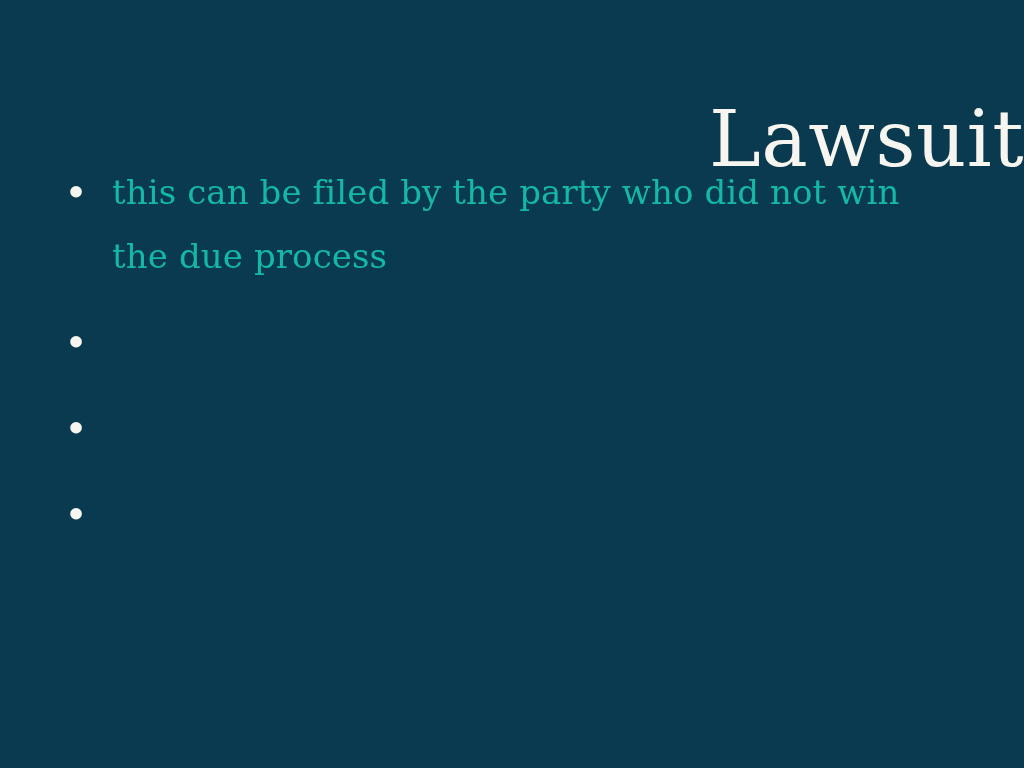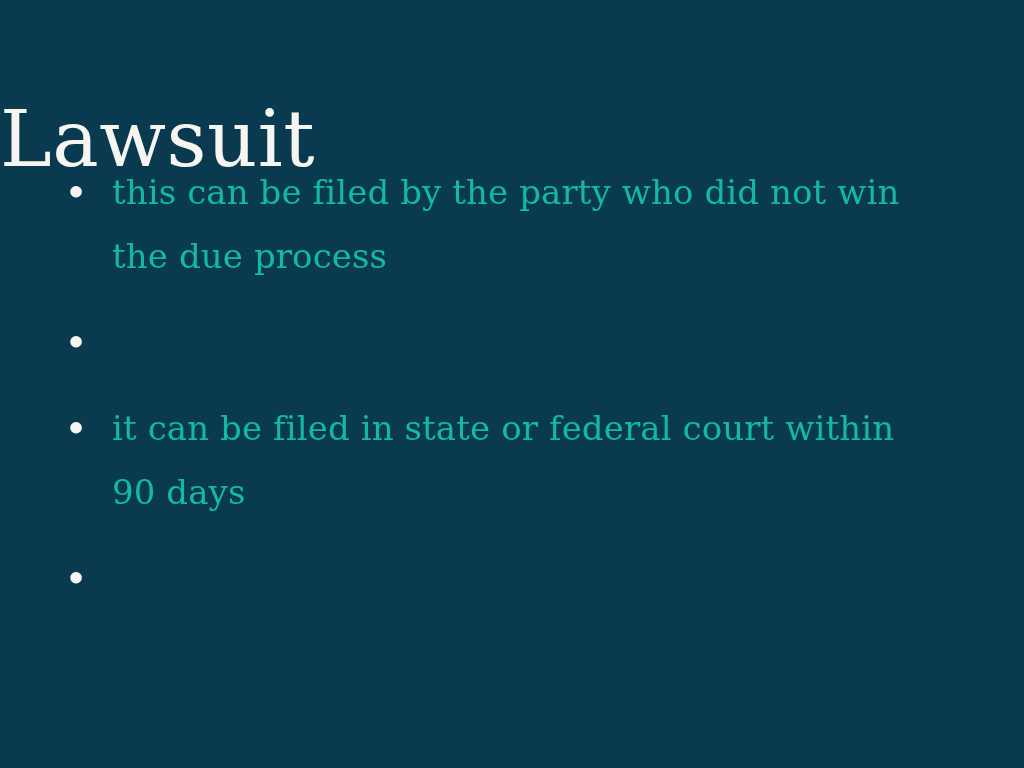--- a/index.html
+++ b/index.html
@@ -18,21 +18,21 @@
     width: 1024px;
     height: 768px;
     background: #0a3a4f;
     box-sizing: border-box;
   }
   .slide-title {
     position: absolute;
     top: 48px;
     left: 0;
     width: 1024px;
-    text-align: left;
+    text-align: right;
     color: #f7f5ef;
     font-family: "DejaVu Serif", serif;
     font-size: 78px;
     line-height: 1.0;
     font-weight: normal;
     letter-spacing: 0.5px;
   }
   .bullet-list {
     position: absolute;
     top: 160px;
@@ -79,21 +79,20 @@
       <span class="bullet-marker">•</span>
       <span class="bullet-text">this can be filed by the party who did not win the due process</span>
     </li>
 
     <li class="bullet-item">
       <span class="bullet-marker">•</span>
     </li>
 
     <li class="bullet-item">
       <span class="bullet-marker">•</span>
-      <span class="bullet-text">it can be filed in state or federal court within 90 days</span>
     </li>
 
     <li class="bullet-item">
       <span class="bullet-marker">•</span>
     </li>
 
   </ul>
 
 </div>
 

